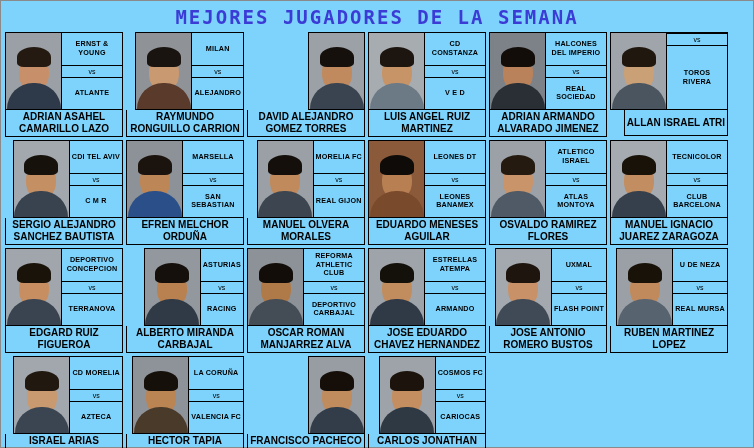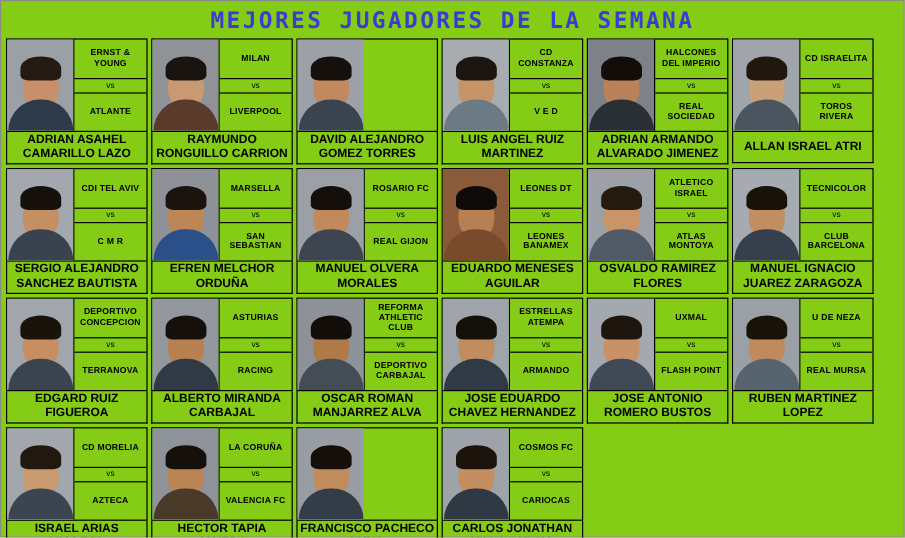--- a/index.html
+++ b/index.html
@@ -7,21 +7,21 @@
     width:754px;height:448px;
     background:#ffffff;
     font-family:"Liberation Sans", sans-serif;
     overflow:hidden;
   }
   #page{
     width:754px;height:448px;
     position:relative;
     box-sizing:border-box;
     border:1px solid #8a8a8a;
-    background:#84cc16;
+    background:#7dd3fc;
   }
   .title{
     text-align:center;
     color:#3b3bd6;
     font-family:"DejaVu Sans Mono", monospace;
     font-size:19px;
     font-weight:bold;
     letter-spacing:2px;
     padding:5px 0 4px 0;
   }
@@ -32,20 +32,21 @@
     display:flex;
     justify-content:flex-start;
     gap:3px;
     margin-bottom:3px;
   }
   .card{
     width:118px;
     box-sizing:border-box;
     display:flex;
     flex-direction:column;
+    align-items:flex-end;
   }
   .card-top{
     display:flex;
     flex-direction:row;
     border:1px solid #000;
     box-sizing:border-box;
     height:78px;
   }
   .photo{
     width:55px;
@@ -150,21 +151,21 @@
         <div class="card">
           <div class="card-top">
             <div class="photo" style="background: rgb(143, 147, 152);">
               <div class="face head" style="background: rgb(201, 154, 114);"></div>
               <div class="face hair" style="background: rgb(26, 20, 16);"></div>
               <div class="face body" style="background: rgb(90, 58, 42);"></div>
             </div>
             <div class="teams">
               <div class="team">MILAN</div>
               <div class="vs">vs</div>
-              <div class="team">LIVERPOOL</div>
+              <div class="team">ALEJANDRO</div>
             </div>
           </div>
           <div class="name">RAYMUNDO RONGUILLO CARRION</div>
         </div>
         <div class="card">
           <div class="card-top">
             <div class="photo" style="background: rgb(155, 161, 166);">
               <div class="face head" style="background: rgb(192, 138, 94);"></div>
               <div class="face hair" style="background: rgb(21, 16, 12);"></div>
               <div class="face body" style="background: rgb(58, 68, 80);"></div>
@@ -203,21 +204,20 @@
           <div class="name">ADRIAN ARMANDO ALVARADO JIMENEZ</div>
         </div>
         <div class="card">
           <div class="card-top">
             <div class="photo" style="background: rgb(159, 165, 170);">
               <div class="face head" style="background: rgb(202, 160, 119);"></div>
               <div class="face hair" style="background: rgb(32, 24, 15);"></div>
               <div class="face body" style="background: rgb(74, 85, 96);"></div>
             </div>
             <div class="teams">
-              <div class="team">CD ISRAELITA</div>
               <div class="vs">vs</div>
               <div class="team">TOROS RIVERA</div>
             </div>
           </div>
           <div class="name">ALLAN ISRAEL ATRI</div>
         </div>
       </div>
       <div class="row">
         <div class="card">
           <div class="card-top">
@@ -250,21 +250,21 @@
           <div class="name">EFREN MELCHOR ORDUÑA</div>
         </div>
         <div class="card">
           <div class="card-top">
             <div class="photo" style="background: rgb(154, 160, 165);">
               <div class="face head" style="background: rgb(192, 138, 92);"></div>
               <div class="face hair" style="background: rgb(20, 15, 10);"></div>
               <div class="face body" style="background: rgb(61, 70, 80);"></div>
             </div>
             <div class="teams">
-              <div class="team">ROSARIO FC</div>
+              <div class="team">MORELIA FC</div>
               <div class="vs">vs</div>
               <div class="team">REAL GIJON</div>
             </div>
           </div>
           <div class="name">MANUEL OLVERA MORALES</div>
         </div>
         <div class="card">
           <div class="card-top">
             <div class="photo" style="background: rgb(138, 90, 58);">
               <div class="face head" style="background: rgb(184, 127, 82);"></div>

